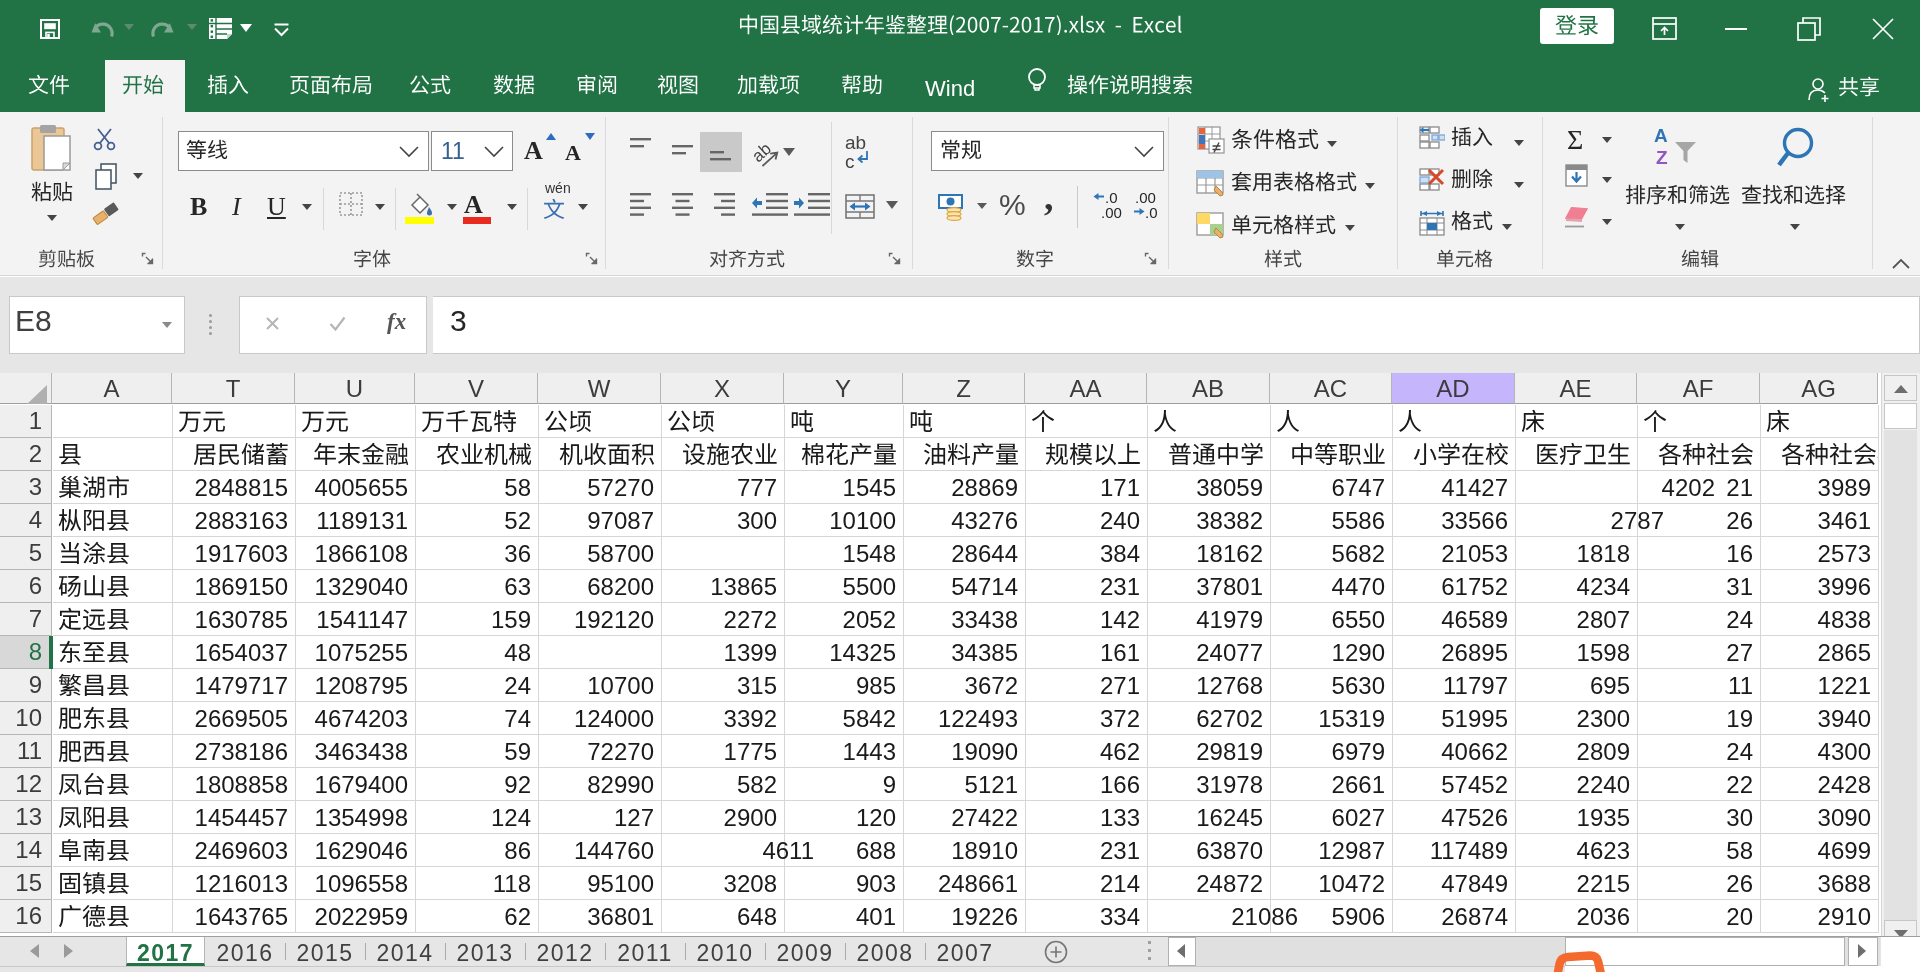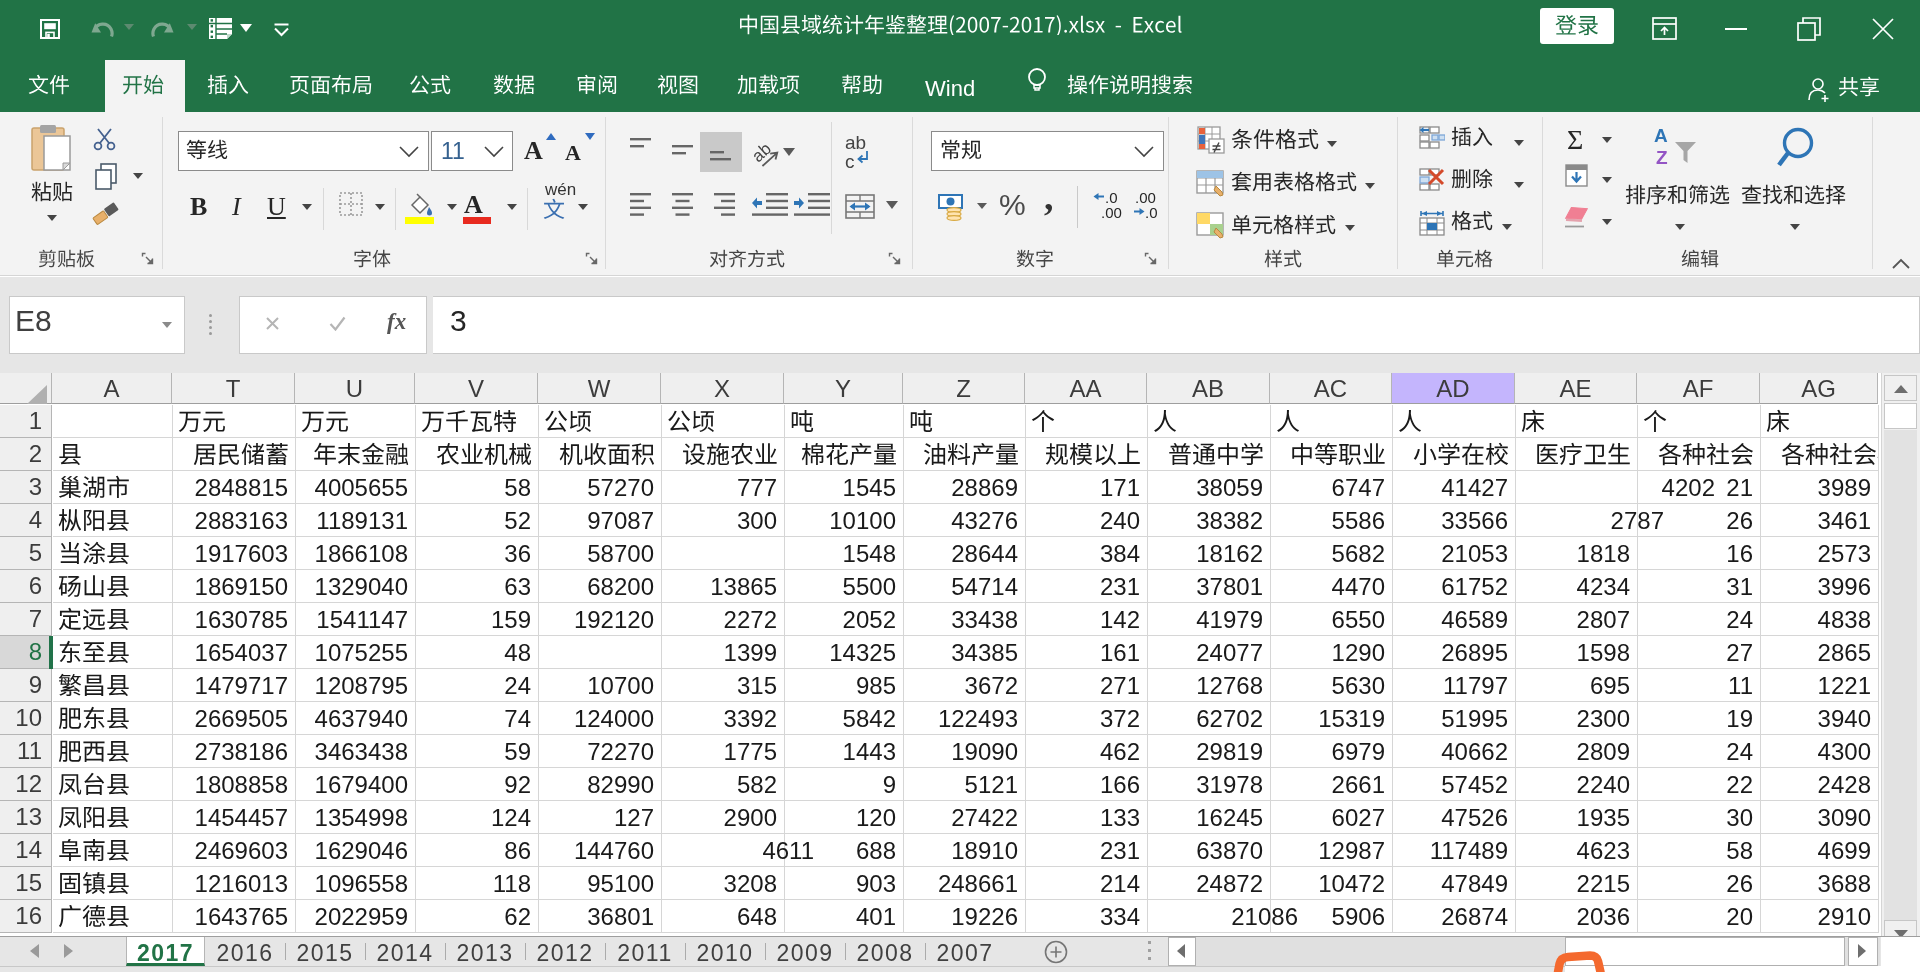--- a/index.html
+++ b/index.html
@@ -358,21 +358,21 @@
 <path d="M8 12 L16 4 l8 8 -8 8 z" fill="#fff" stroke="#666" stroke-width="1.5"></path>
 <path d="M16 4 l-3 -3" stroke="#666" stroke-width="1.5"></path>
 <path d="M25 14 c2 3 3 4 3 6 a2.5 2.5 0 0 1 -5 0 c0-2 1-3 2-6z" fill="#3a6fb0"></path>
   </svg>
 <div style="position:absolute;left:405px;top:217px;width:29px;height:7px;background:#ffff00"></div>
 <div class="abs" style="left:447px;top:204px;width:0;height:0;border-left:5px solid transparent;border-right:5px solid transparent;border-top:6px solid #444"></div>
 <div class="abs" style="left:464px;top:190px;font-size:26px;font-weight:bold;color:#262626;font-family:'Liberation Serif'">A</div>
 <div style="position:absolute;left:463px;top:217px;width:28px;height:7px;background:#e82a1f"></div>
 <div class="abs" style="left:507px;top:204px;width:0;height:0;border-left:5px solid transparent;border-right:5px solid transparent;border-top:6px solid #444"></div>
 <div style="position:absolute;left:527px;top:188px;width:1px;height:42px;background:#d8d8d8"></div>
-<div class="abs" style="left:545px;top:180px;font-size:17px;color:#333">wén</div>
+<div class="abs" style="left:545px;top:180px;font-size:14px;color:#333">wén</div>
 <div class="abs" style="left:543px;top:198px">
     <svg style="" width="22.0" height="22.0" viewBox="0 0 1000 1000" fill="#3a6fb0">
       <g transform="translate(0,880) scale(1,-1)">
         <use href="#g27" x="0"></use>
       </g>
     </svg>
   </div>
 <div class="abs" style="left:578px;top:204px;width:0;height:0;border-left:5px solid transparent;border-right:5px solid transparent;border-top:6px solid #444"></div>
 <svg class="abs" style="left:630px;top:138px" width="21" height="14" viewBox="0 0 21 14">
     <rect x="0" y="0" width="21" height="2.4" fill="#666"></rect>
@@ -1147,21 +1147,21 @@
 <div class="abs" style="left:58px;top:706px">
     <svg style="" width="72.0" height="24.0" viewBox="0 0 3000 1000" fill="#1a1a1a">
       <g transform="translate(0,880) scale(1,-1)">
         <use href="#g155" x="0"></use>
         <use href="#g151" x="1000"></use>
         <use href="#g2" x="2000"></use>
       </g>
     </svg>
   </div>
 <div class="num" style="left:172px;top:702px;width:116px">2669505</div>
-<div class="num" style="left:295px;top:702px;width:113px">4637940</div>
+<div class="num" style="left:295px;top:702px;width:113px">4674203</div>
 <div class="num" style="left:415px;top:702px;width:116px">74</div>
 <div class="num" style="left:538px;top:702px;width:116px">124000</div>
 <div class="num" style="left:661px;top:702px;width:116px">3392</div>
 <div class="num" style="left:784px;top:702px;width:112px">5842</div>
 <div class="num" style="left:903px;top:702px;width:115px">122493</div>
 <div class="num" style="left:1025px;top:702px;width:115px">372</div>
 <div class="num" style="left:1147px;top:702px;width:116px">62702</div>
 <div class="num" style="left:1270px;top:702px;width:115px">15319</div>
 <div class="num" style="left:1392px;top:702px;width:116px">51995</div>
 <div class="num" style="left:1515px;top:702px;width:115px">2300</div>

